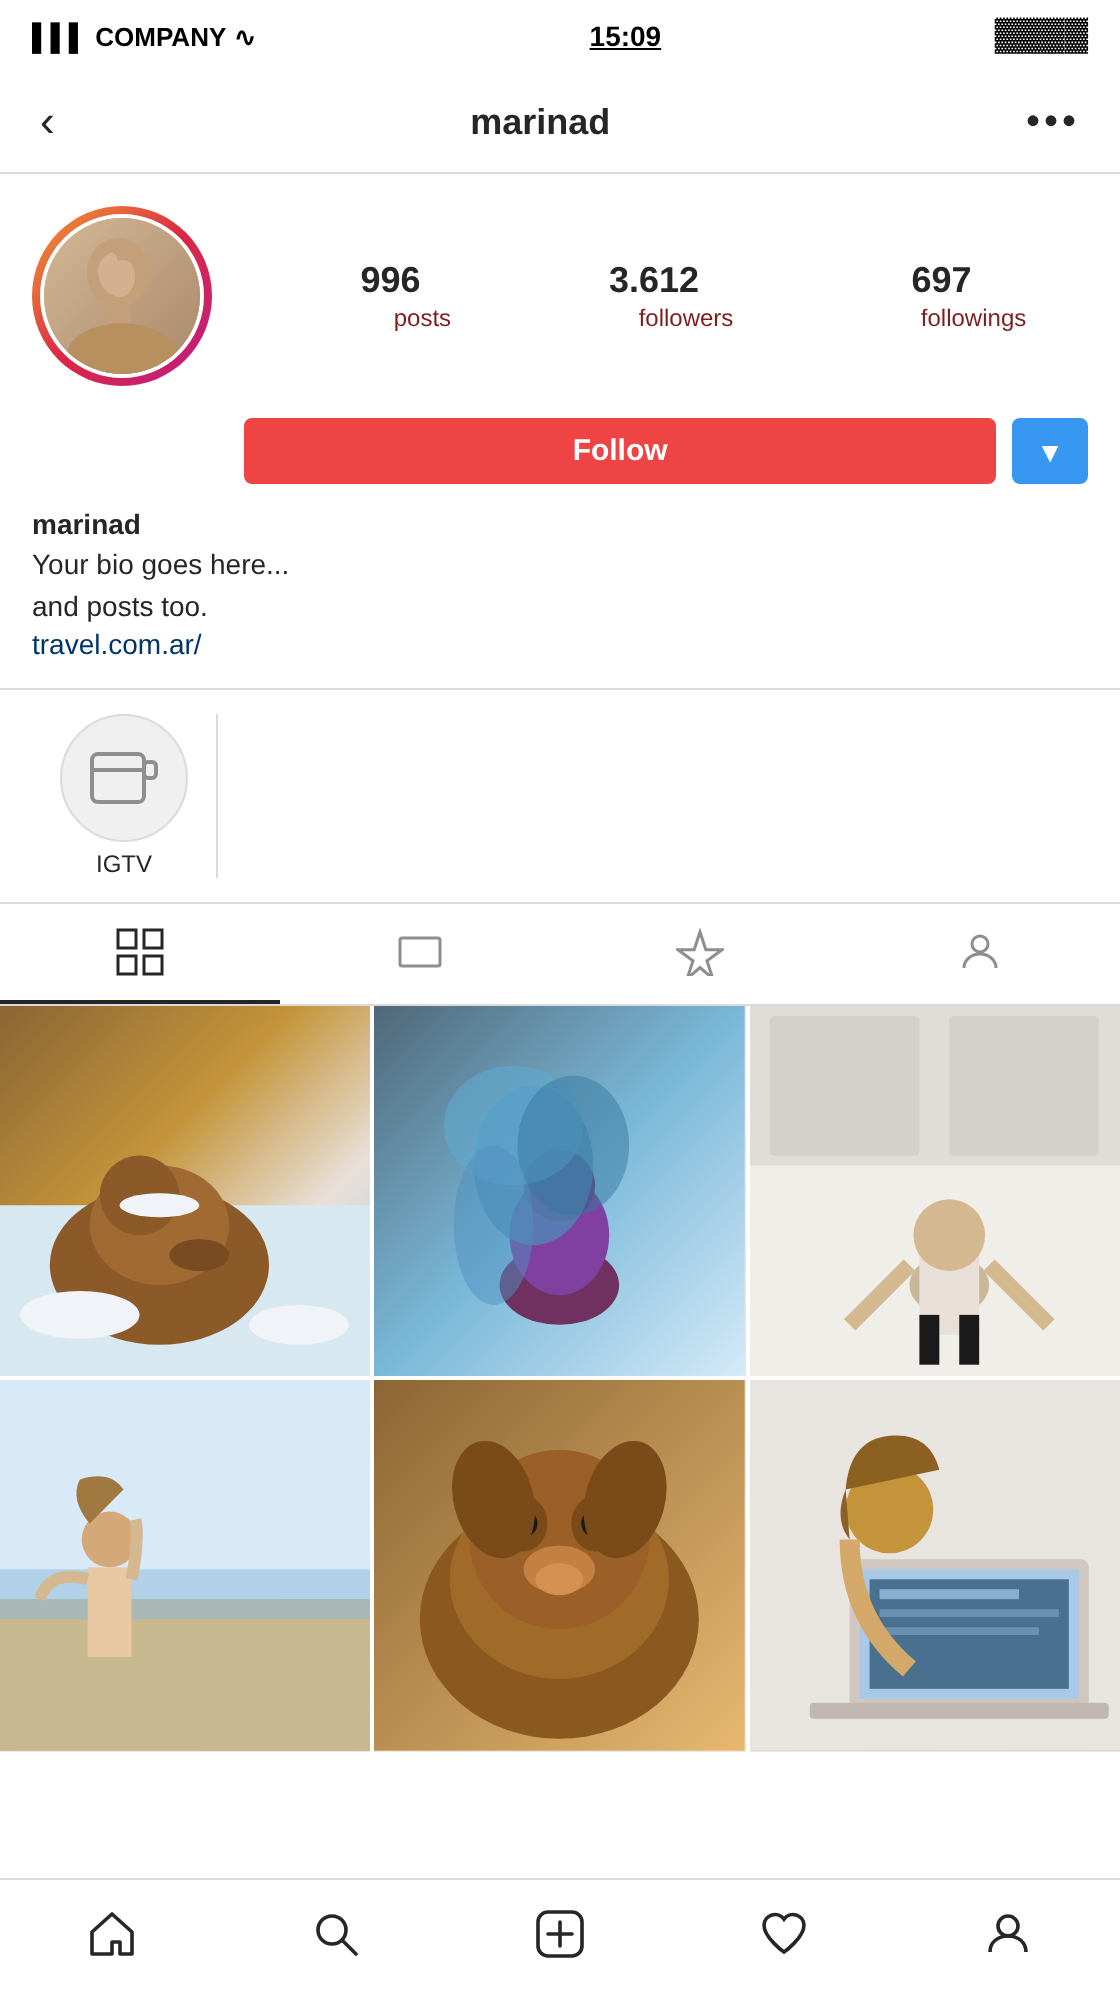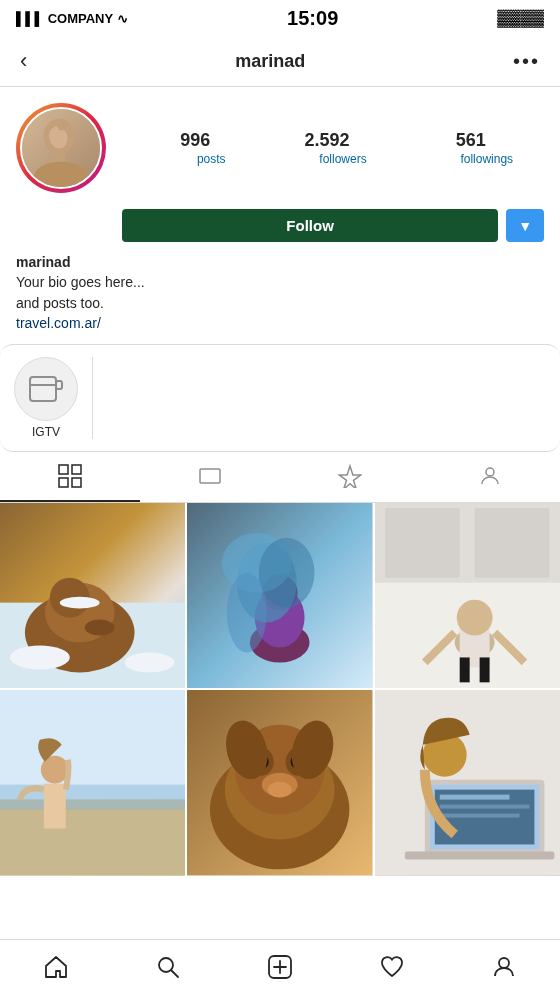--- a/index.html
+++ b/index.html
@@ -23,22 +23,23 @@
       height: 36px;
     }
     .status-left {
       display: flex;
       align-items: center;
       gap: 4px;
       font-size: 13px;
       font-weight: 600;
     }
     .status-center {
-      font-size: 20px;
+      font-size: 14px;
       font-weight: 600;
+      text-decoration: underline;
     }
     .status-right {
       display: flex;
       align-items: center;
       gap: 6px;
     }
 
     
     .top-nav {
       display: flex;
@@ -120,34 +121,34 @@
       align-items: center;
     }
     .stat-number {
       font-size: 18px;
       font-weight: 700;
       color: #262626;
       line-height: 1.2;
     }
     .stat-label {
       font-size: 12px;
-      color: #0369a1;
+      color: #7f1d1d;
       margin-left: 32px;
     }
 
     
     .follow-row {
       display: flex;
       gap: 8px;
       padding: 8px 16px 12px 16px;
       margin-left: 106px;
     }
     .follow-btn {
       flex: 1;
-      background: #14532d;
+      background: #ef4444;
       color: #fff;
       border: none;
       border-radius: 4px;
       padding: 8px 0;
       font-size: 15px;
       font-weight: 600;
       cursor: pointer;
     }
     .follow-dropdown {
       background: #3897f0;
@@ -180,26 +181,25 @@
     .bio-link {
       font-size: 14px;
       color: #003569;
       text-decoration: none;
     }
 
     
     .highlights-section {
       display: flex;
       align-items: center;
-      padding: 12px 0;
+      padding: 12px 16px;
       border-top: 1px solid #dbdbdb;
       border-bottom: 1px solid #dbdbdb;
       overflow-x: auto;
       gap: 0;
-      border-radius: 13px;
     }
     .highlight-item {
       display: flex;
       flex-direction: column;
       align-items: center;
       gap: 4px;
       padding: 0 14px;
       flex-shrink: 0;
     }
     .highlight-item.igtv {
@@ -339,25 +339,25 @@
       </div>
     </div>
   </div>
 
   <div class="profile-stats">
     <div class="stat-item">
       <span class="stat-number">996</span>
       <span class="stat-label">posts</span>
     </div>
     <div class="stat-item">
-      <span class="stat-number">2.592</span>
+      <span class="stat-number">3.612</span>
       <span class="stat-label">followers</span>
     </div>
     <div class="stat-item">
-      <span class="stat-number">561</span>
+      <span class="stat-number">697</span>
       <span class="stat-label">followings</span>
     </div>
   </div>
 </div>
 
 <div class="follow-row">
   <button class="follow-btn">Follow</button>
   <button class="follow-dropdown">
     <span>▼</span>
   </button>

